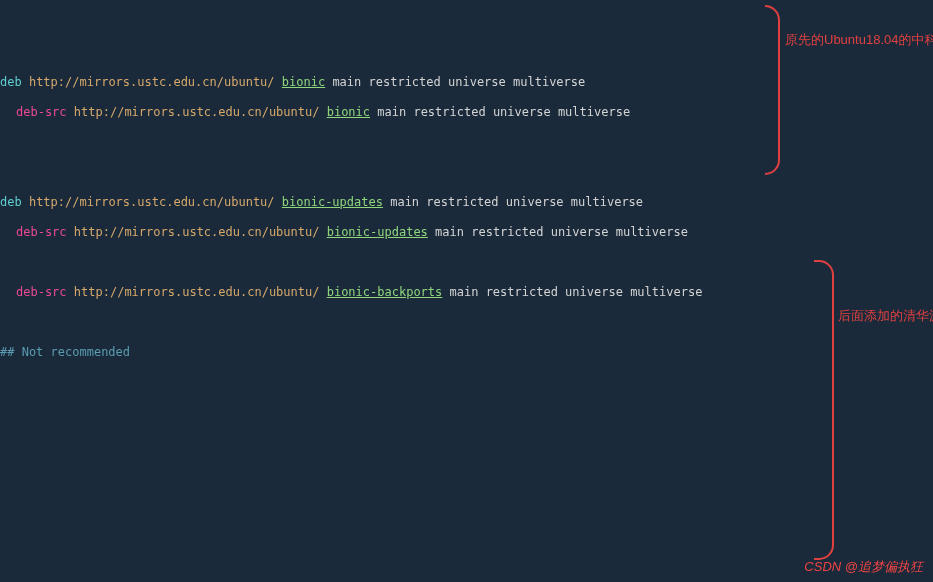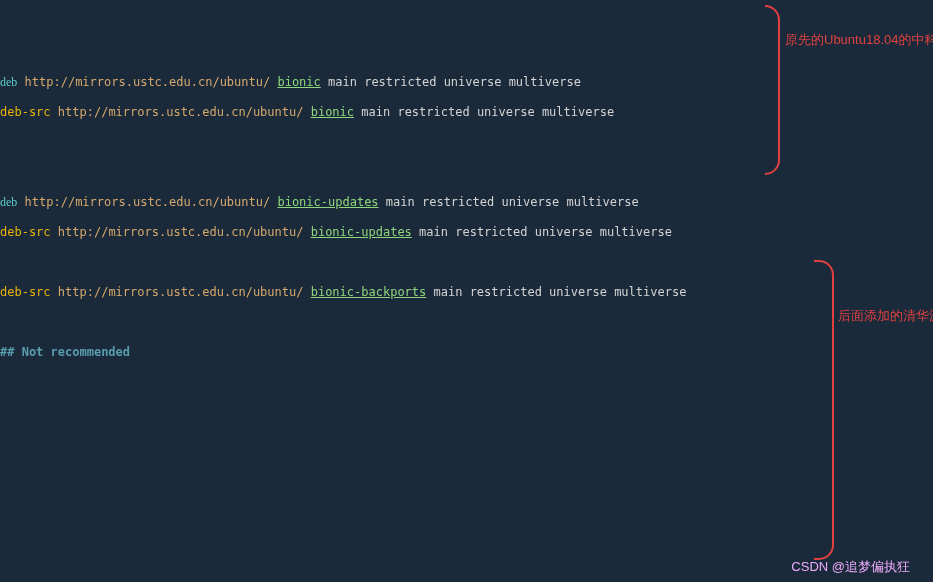--- a/index.html
+++ b/index.html
@@ -8,50 +8,51 @@
       font-family: 'Consolas', 'Monaco', monospace;
       font-size: 12px;
       line-height: 15px;
       width: 933px;
       height: 582px;
       overflow: hidden;
       position: relative;
       white-space: pre;
     }
     .line { display: block; }
-    .c-deb { color: #5fcfcf; font-family: Liberation Serif, serif; }
-    .c-debsrc { color: #eab308; }
+    .c-deb { color: #5fcfcf; }
+    .c-debsrc { color: #ec4899; margin-left: 16px; }
     .c-url { color: #d6a86b; }
     .c-dist { color: #8fd67d; text-decoration: underline; }
     .c-comp { color: #d4d4d4; }
-    .c-comment { color: #5a9cb0; font-weight: bold; }
+    .c-comment { color: #5a9cb0; }
     .annotation {
       position: absolute;
       color: #e04040;
       font-family: 'SimSun', 'Microsoft YaHei', sans-serif;
       font-size: 13px;
       line-height: 16px;
     }
     .anno1 { top: 32px; left: 785px; width: 150px; }
     .anno2 { top: 308px; left: 838px; width: 90px; }
     .brace {
       position: absolute;
       border: 2px solid #e04040;
       border-left: none;
       border-radius: 0 15px 15px 0;
     }
     .brace1 { top: 5px; left: 765px; width: 15px; height: 170px; }
     .brace2 { top: 260px; left: 814px; width: 20px; height: 300px; }
     .watermark {
       position: absolute;
       bottom: 8px;
-      right: 23px;
-      color: #f0abfc;
+      right: 10px;
+      color: #ef4444;
       font-size: 13px;
       font-family: 'Microsoft YaHei', sans-serif;
+      font-style: italic;
     }
   </style>
 </head>
 <body>
 
 
 
 <div>
 <span class="line"><span class="c-deb">deb</span> <span class="c-url">http://mirrors.ustc.edu.cn/ubuntu/</span> <span class="c-dist">bionic</span> <span class="c-comp">main restricted universe multiverse</span></span>
 <span class="line"><span class="c-debsrc">deb-src</span> <span class="c-url">http://mirrors.ustc.edu.cn/ubuntu/</span> <span class="c-dist">bionic</span> <span class="c-comp">main restricted universe multiverse</span></span>

